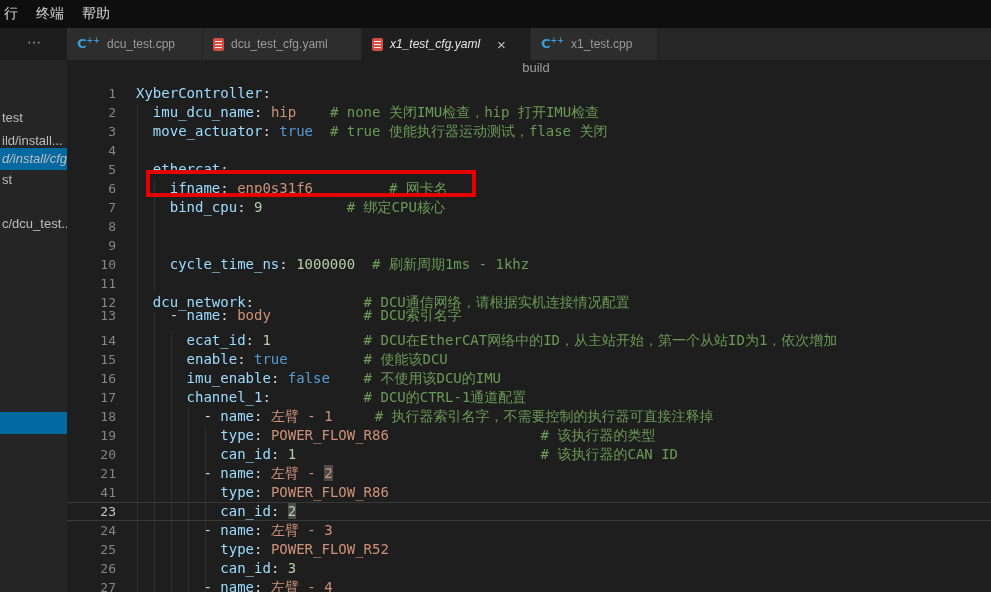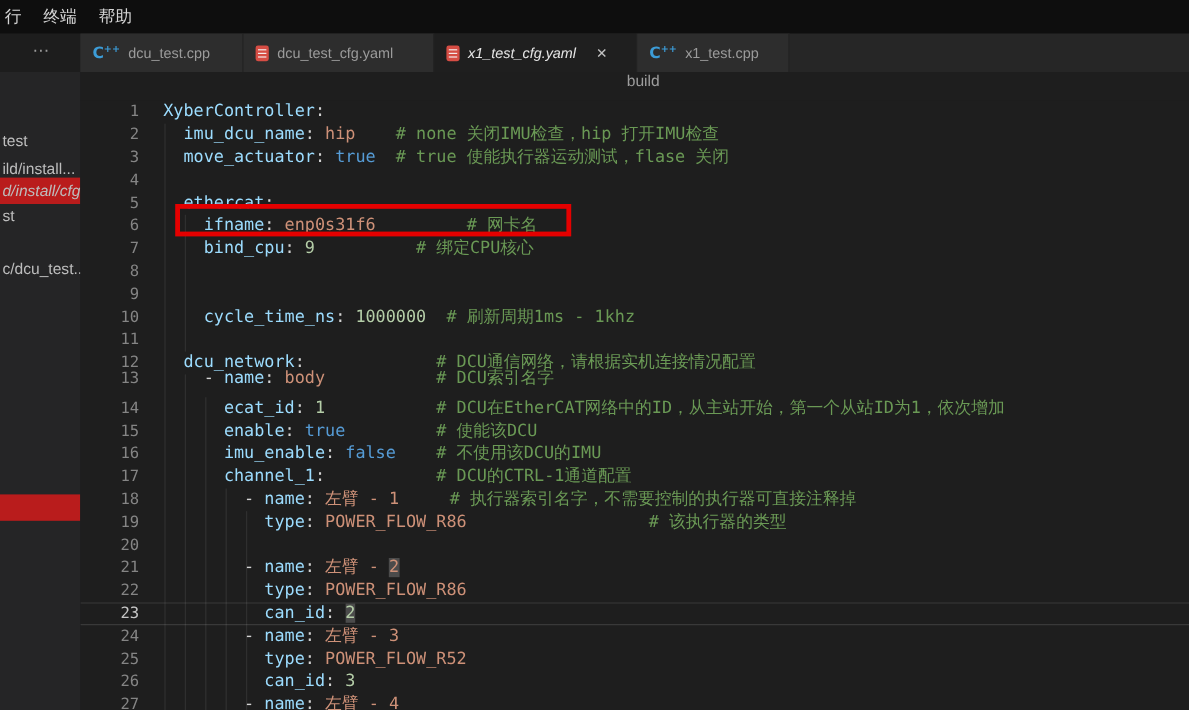--- a/index.html
+++ b/index.html
@@ -34,21 +34,21 @@
              box-shadow:0 3px 0 #f4eaea, 0 6px 0 #f4eaea; }
   .cpp-ic { color:var(--c-cpp,#3c9cd7); font-weight:bold; font-size:13px; flex:none;
             font-family:"DejaVu Sans", sans-serif; }
   .cpp-ic sup { font-size:8px; }
 
   
   .sidebar { position:absolute; left:0; top:60px; width:67px; height:532px;
              background:#252526; overflow:hidden; }
   .srow { position:absolute; left:0; width:67px; height:20px; line-height:20px;
           color:#bdbdbd; font-size:13px; white-space:nowrap; padding-left:2px; }
-  .srow.sel { background:#b91c1c; height:22px; line-height:22px; }
+  .srow.sel { background:#0369a1; height:22px; line-height:22px; }
   .srow.ital { font-style:italic; }
   .sr0{top:48px}.sr1{top:71px}.sr2{top:88px}.sr3{top:110px}.sr4{top:154px}
   .sr5{top:352px; height:24px;}
 
   
   .breadcrumb { position:absolute; left:67px; top:60px; width:924px; height:24px;
                 background:#1e1e1e; display:flex; align-items:center; gap:6px;
                 padding-left:14px; font-size:13px; color:#9d9d9d;flex-direction:column; }
   .crumb-sep { color:#6e6e6e; font-size:13px; }
   .breadcrumb .yaml-ic { transform:scale(.85); }
@@ -211,27 +211,28 @@
       <div class="code-row" style="top: 323px;">
         <span class="ln">18</span>
         <pre class="ctext"><span class="seg pun">        - </span><span class="seg key">name</span><span class="seg pun">: </span><span class="seg str">左臂 - 1</span><span class="seg">     </span><span class="seg com"># 执行器索引名字，不需要控制的执行器可直接注释掉</span></pre>
       </div>
       <div class="code-row" style="top: 342px;">
         <span class="ln">19</span>
         <pre class="ctext"><span class="seg">          </span><span class="seg key">type</span><span class="seg pun">: </span><span class="seg str">POWER_FLOW_R86</span><span class="seg">                  </span><span class="seg com"># 该执行器的类型</span></pre>
       </div>
       <div class="code-row" style="top: 361px;">
         <span class="ln">20</span>
+        <pre class="ctext"><span class="seg">          </span><span class="seg key">can_id</span><span class="seg pun">: </span><span class="seg num">1</span><span class="seg">                             </span><span class="seg com"># 该执行器的CAN ID</span></pre>
       </div>
       <div class="code-row" style="top: 380px;">
         <span class="ln">21</span>
         <pre class="ctext"><span class="seg pun">        - </span><span class="seg key">name</span><span class="seg pun">: </span><span class="seg str">左臂 - </span><span class="seg str hl">2</span></pre>
       </div>
       <div class="code-row" style="top: 399px;">
-        <span class="ln">22</span>
+        <span class="ln">41</span>
         <pre class="ctext"><span class="seg">          </span><span class="seg key">type</span><span class="seg pun">: </span><span class="seg str">POWER_FLOW_R86</span></pre>
       </div>
       <div class="code-row" style="top: 418px;">
         <span class="ln cur">23</span>
         <pre class="ctext"><span class="seg">          </span><span class="seg key">can_id</span><span class="seg pun">: </span><span class="seg num hl">2</span></pre>
       </div>
       <div class="code-row" style="top: 437px;">
         <span class="ln">24</span>
         <pre class="ctext"><span class="seg pun">        - </span><span class="seg key">name</span><span class="seg pun">: </span><span class="seg str">左臂 - 3</span></pre>
       </div>

